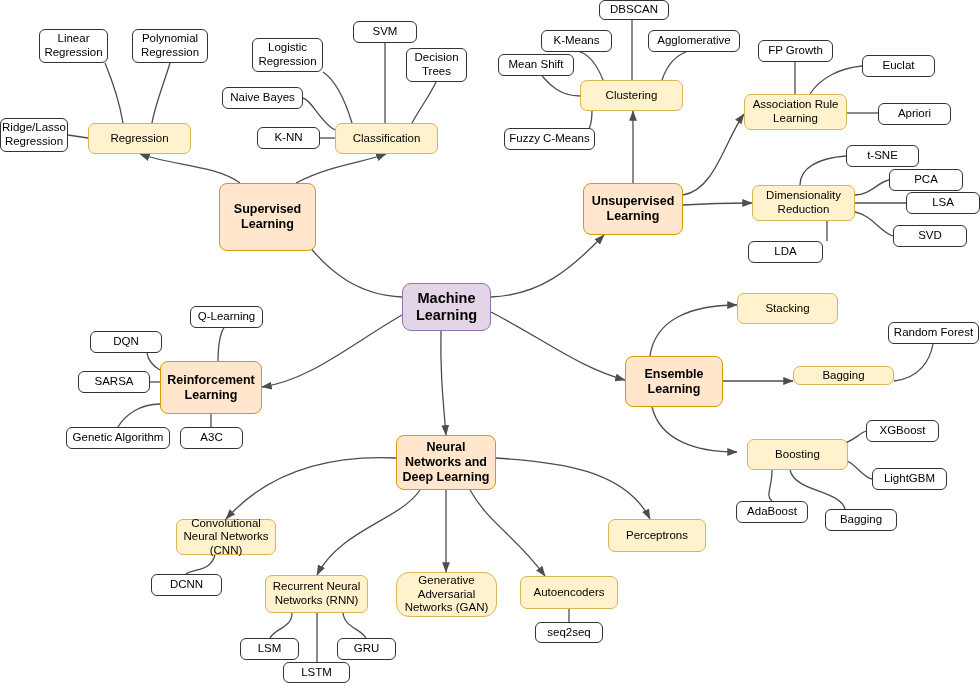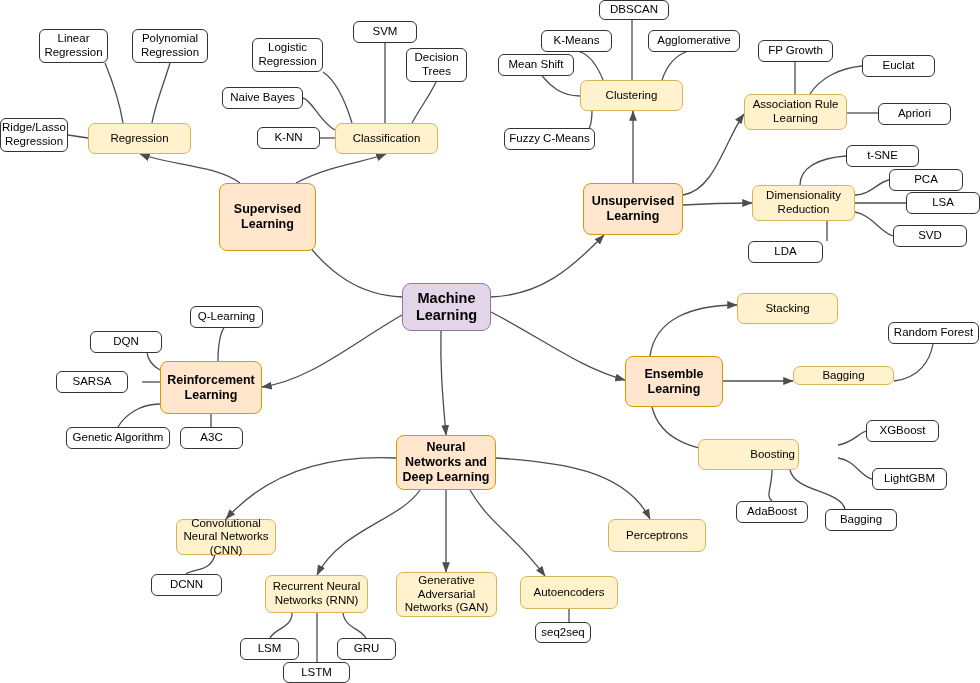--- a/index.html
+++ b/index.html
@@ -120,30 +120,30 @@
       </div>
       <div class="node lv-sub" style="left: 752px; top: 185px; width: 103px; height: 36px;">
         <span>Dimensionality Reduction</span>
       </div>
       <div class="node lv-sub" style="left: 737px; top: 293px; width: 101px; height: 31px;">
         <span>Stacking</span>
       </div>
       <div class="node lv-sub" style="left: 793px; top: 366px; width: 101px; height: 19px;">
         <span>Bagging</span>
       </div>
-      <div class="node lv-sub" style="left: 698px; top: 439px; width: 101px; height: 31px; justify-content: flex-end;">
+      <div class="node lv-sub" style="left: 747px; top: 439px; width: 101px; height: 31px;">
         <span>Boosting</span>
       </div>
       <div class="node lv-sub" style="left: 176px; top: 519px; width: 100px; height: 36px;">
         <span>Convolutional Neural Networks (CNN)</span>
       </div>
       <div class="node lv-sub" style="left: 265px; top: 575px; width: 103px; height: 38px;">
         <span>Recurrent Neural Networks (RNN)</span>
       </div>
-      <div class="node lv-sub" style="left: 396px; top: 572px; width: 101px; height: 45px;">
+      <div class="node lv-sub" style="left: 396px; top: 572px; width: 101px; height: 45px; border-radius: 13px;">
         <span>Generative Adversarial Networks (GAN)</span>
       </div>
       <div class="node lv-sub" style="left: 520px; top: 576px; width: 98px; height: 33px;">
         <span>Autoencoders</span>
       </div>
       <div class="node lv-sub" style="left: 608px; top: 519px; width: 98px; height: 33px;">
         <span>Perceptrons</span>
       </div>
       <div class="node lv-leaf" style="left: 39px; top: 29px; width: 69px; height: 34px;">
         <span>Linear Regression</span>
@@ -207,21 +207,21 @@
       </div>
       <div class="node lv-leaf" style="left: 748px; top: 241px; width: 75px; height: 22px;">
         <span>LDA</span>
       </div>
       <div class="node lv-leaf" style="left: 190px; top: 306px; width: 73px; height: 22px;">
         <span>Q-Learning</span>
       </div>
       <div class="node lv-leaf" style="left: 90px; top: 331px; width: 72px; height: 22px;">
         <span>DQN</span>
       </div>
-      <div class="node lv-leaf" style="left: 56px; top: 371px; width: 72px; height: 22px;">
+      <div class="node lv-leaf" style="left: 78px; top: 371px; width: 72px; height: 22px;">
         <span>SARSA</span>
       </div>
       <div class="node lv-leaf" style="left: 66px; top: 427px; width: 104px; height: 22px;">
         <span>Genetic Algorithm</span>
       </div>
       <div class="node lv-leaf" style="left: 180px; top: 427px; width: 63px; height: 22px;">
         <span>A3C</span>
       </div>
       <div class="node lv-leaf" style="left: 888px; top: 322px; width: 91px; height: 22px;">
         <span>Random Forest</span>
@@ -243,17 +243,17 @@
       </div>
       <div class="node lv-leaf" style="left: 240px; top: 638px; width: 59px; height: 22px;">
         <span>LSM</span>
       </div>
       <div class="node lv-leaf" style="left: 283px; top: 662px; width: 67px; height: 21px;">
         <span>LSTM</span>
       </div>
       <div class="node lv-leaf" style="left: 337px; top: 638px; width: 59px; height: 22px;">
         <span>GRU</span>
       </div>
-      <div class="node lv-leaf" style="left: 535px; top: 622px; width: 56px; height: 21px;">
+      <div class="node lv-leaf" style="left: 535px; top: 622px; width: 68px; height: 21px;">
         <span>seq2seq</span>
       </div>
     </div>
 </div>
 
 </body></html>

